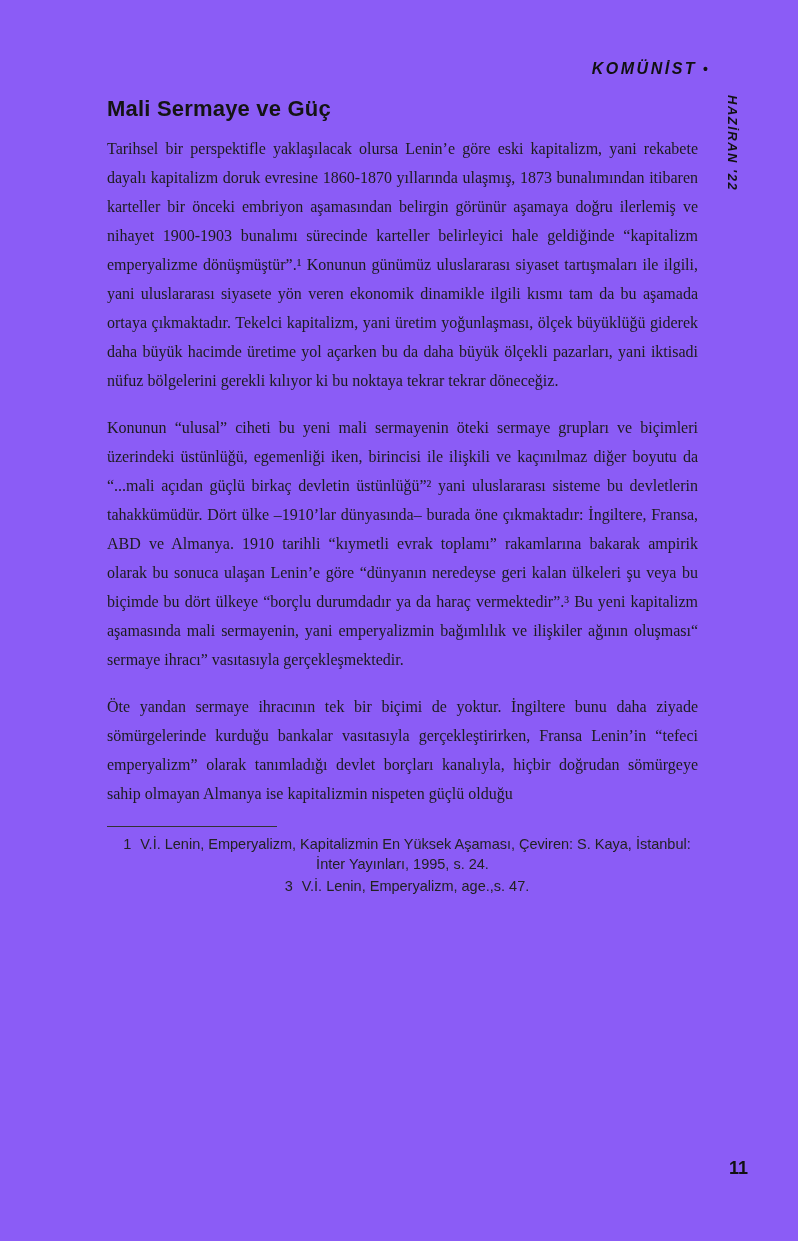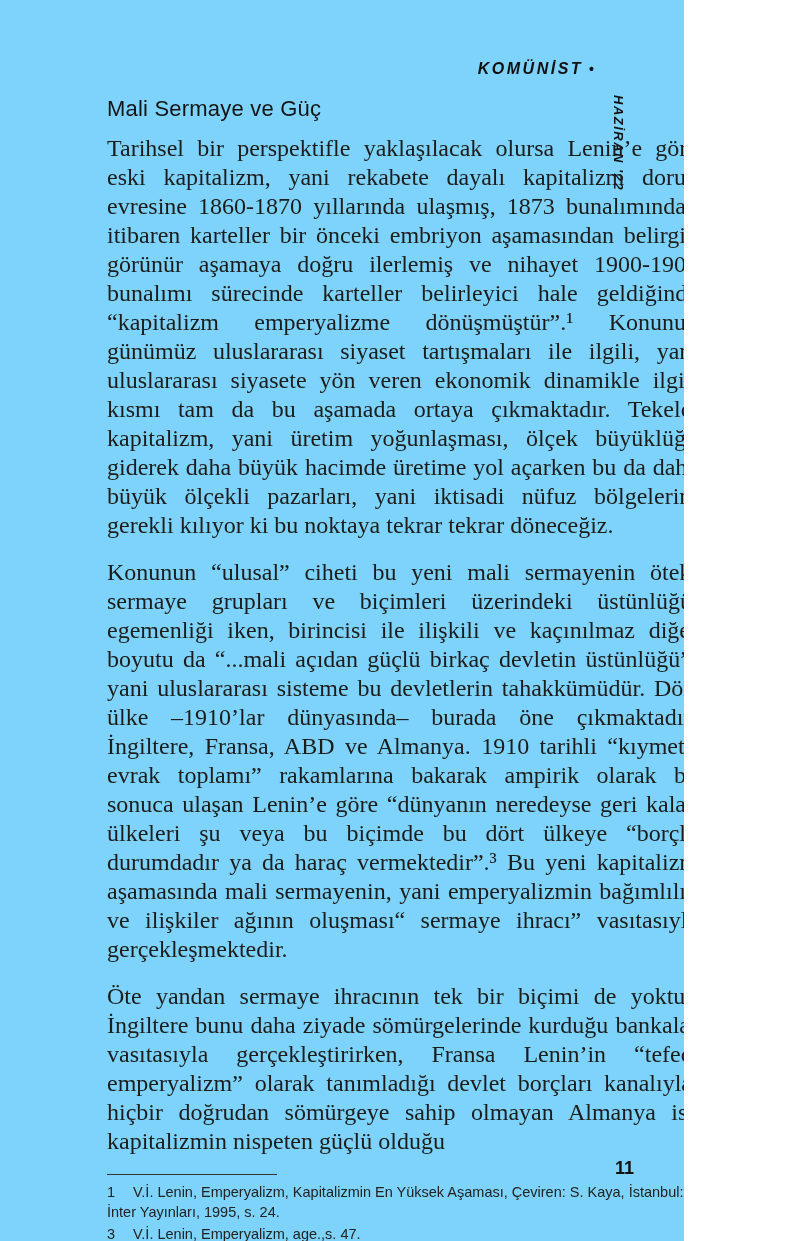--- a/index.html
+++ b/index.html
@@ -2,23 +2,23 @@
 <html><head>
 <meta charset="utf-8">
 <style>
   html, body {
     margin: 0;
     padding: 0;
     background: #ffffff;
   }
   .page {
     position: relative;
-    width: 684px;
+    width: 798px;
     height: 1241px;
-    background: #7dd3fc;
+    background: #8b5cf6;
     overflow: hidden;
     font-family: "Liberation Serif", serif;
     color: #1c1c1c;
   }
   .masthead {
     position: absolute;
     top: 60px;
     right: 90px;
     font-family: "Liberation Sans", sans-serif;
     font-style: italic;
@@ -49,48 +49,48 @@
   }
   .content {
     position: absolute;
     left: 107px;
     top: 96px;
     width: 591px;
   }
   .title {
     font-family: "Liberation Sans", sans-serif;
     font-size: 22px;
-    font-weight: 400;
+    font-weight: 700;
     color: #141414;
     margin: 0 0 12px 0;
     letter-spacing: 0.2px;
   }
   .body-par {
-    font-size: 24px;
+    font-size: 16px;
     line-height: 29px;
     text-align: justify;
     margin: 0 0 18px 0;
     color: #1c1c1c;
   }
   .footnotes {
     margin-top: 8px;
     font-family: "Liberation Sans", sans-serif;
     font-size: 14.5px;
     line-height: 20px;
     color: #222222;
   }
   .fn-rule {
     width: 170px;
     height: 0;
     border-top: 1px solid #333333;
     margin-bottom: 7px;
   }
   .fn {
     margin: 0 0 2px 0;
-    text-align: left;
+    text-align: center;
   }
   .fn-num {
     display: inline-block;
     min-width: 26px;
   }
   .page-number {
     position: absolute;
     right: 50px;
     bottom: 62px;
     font-family: "Liberation Sans", sans-serif;

